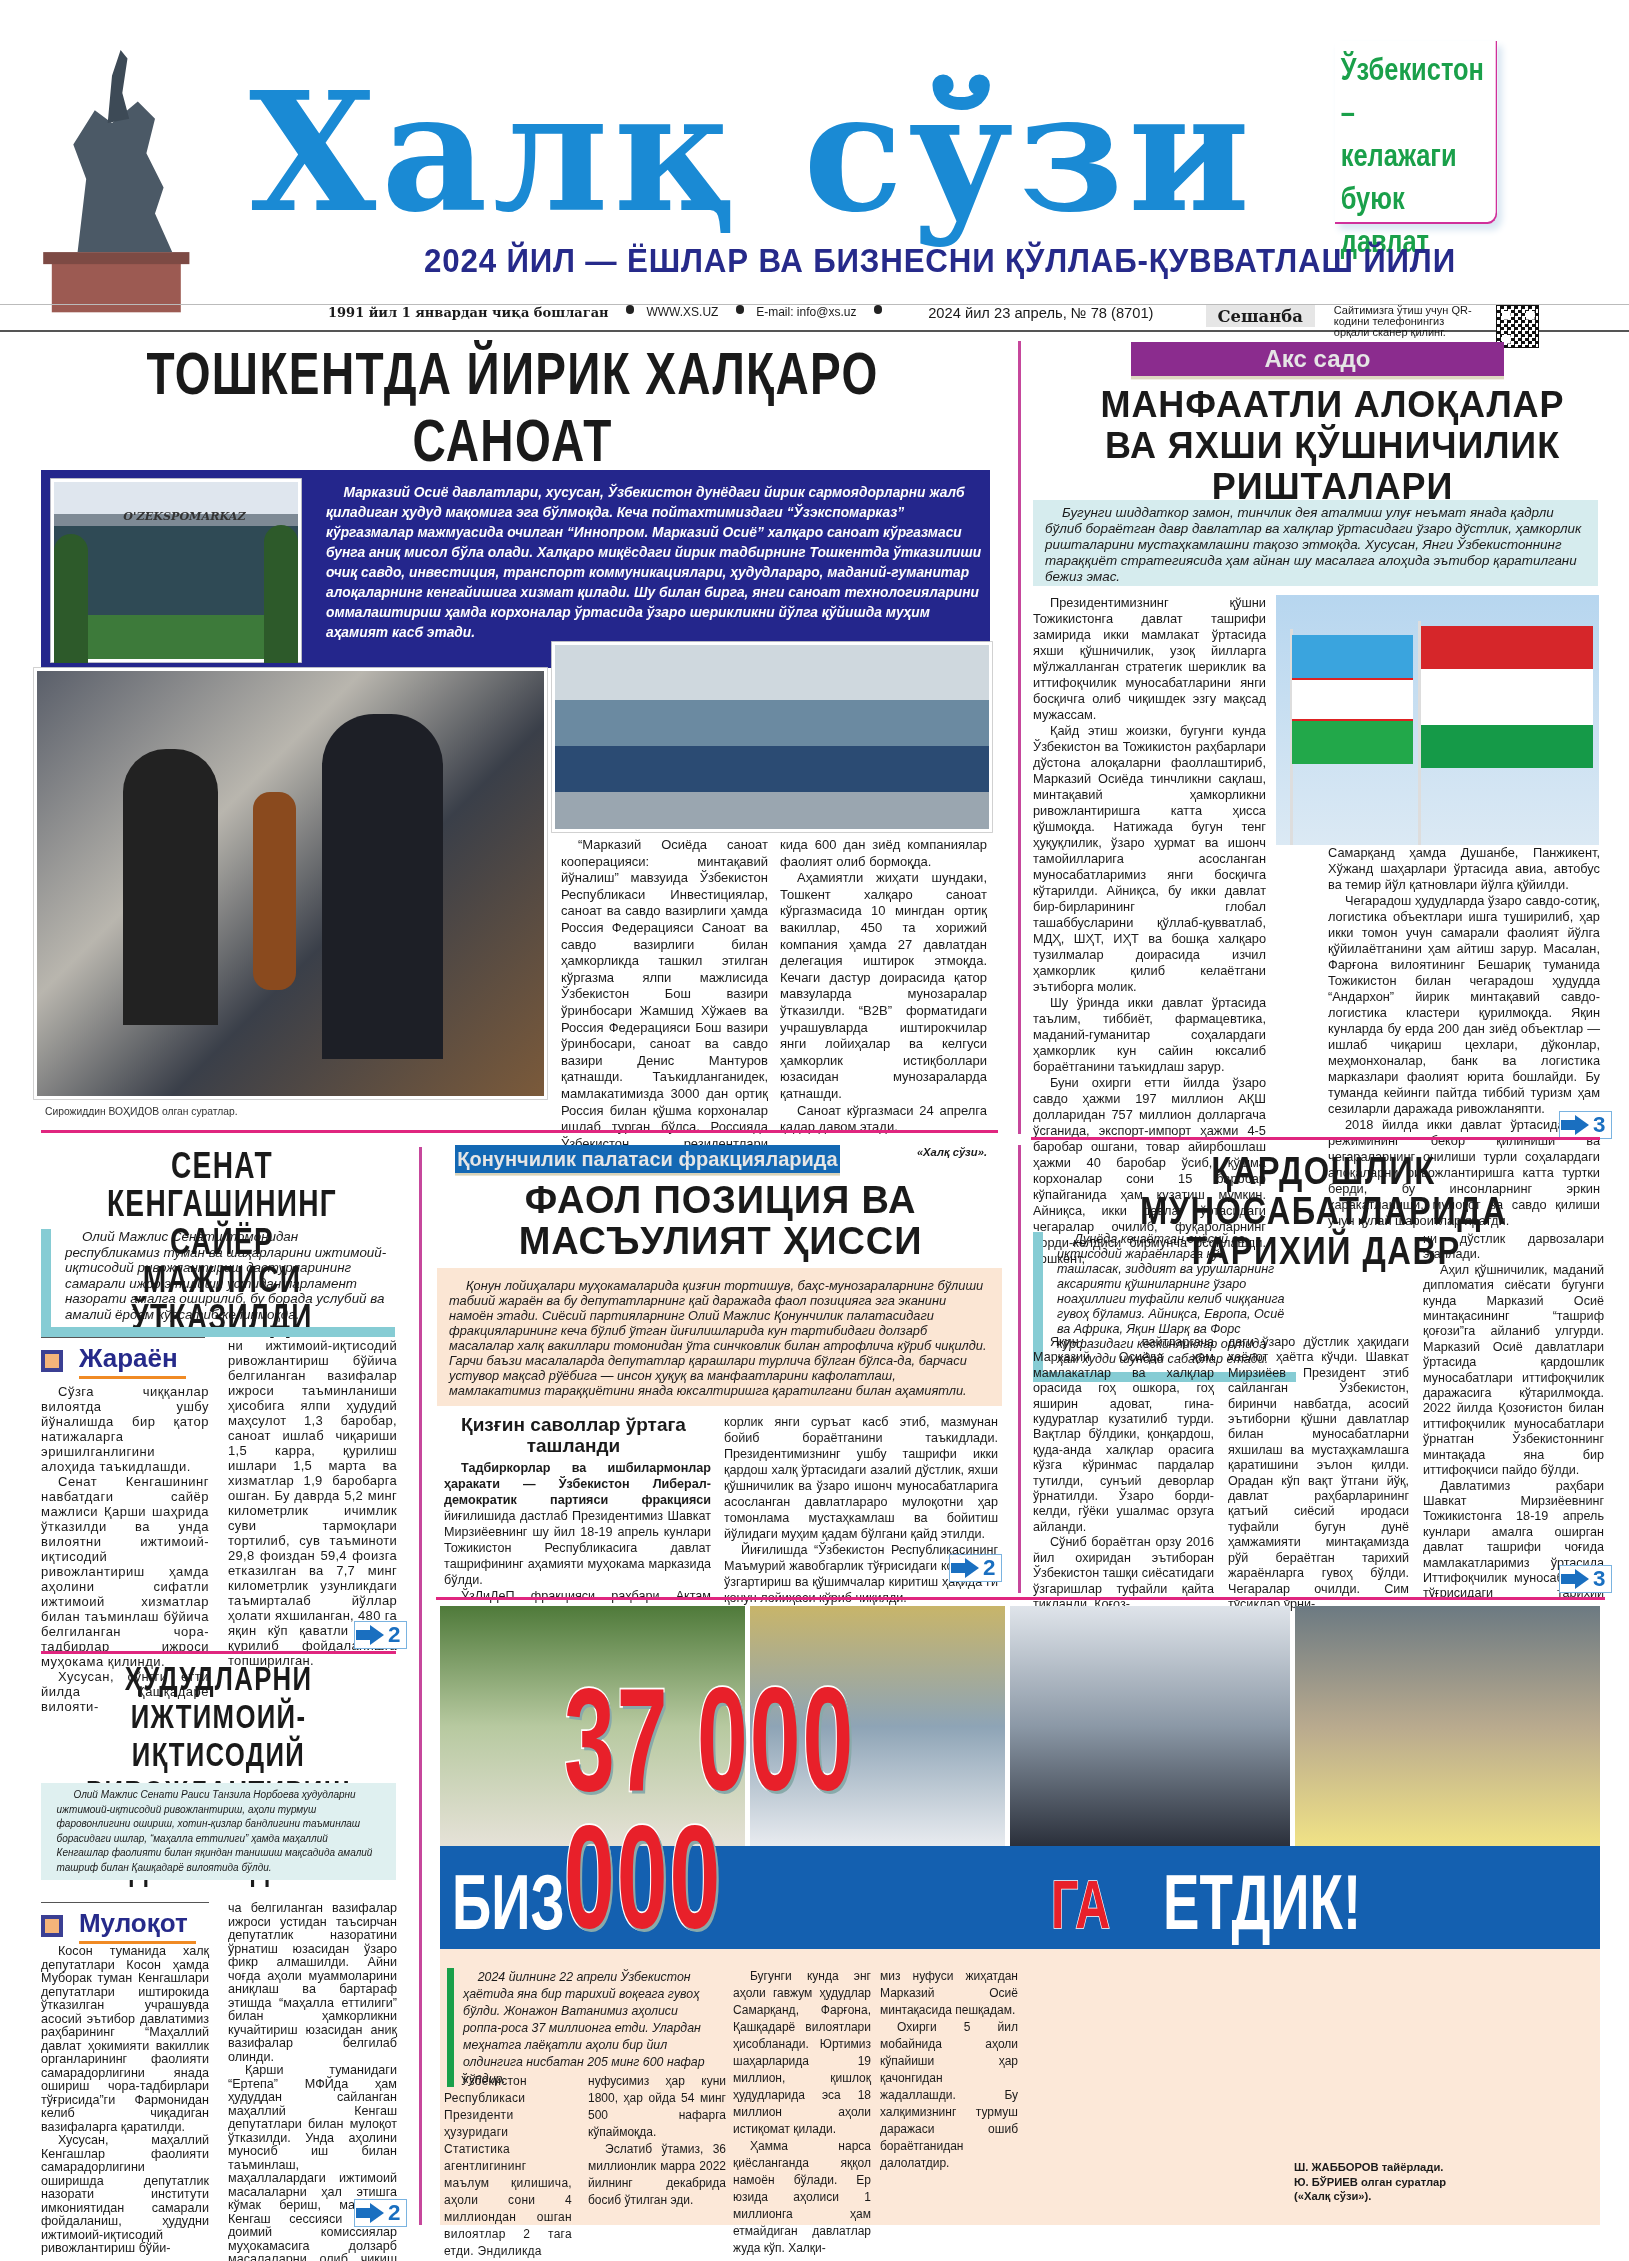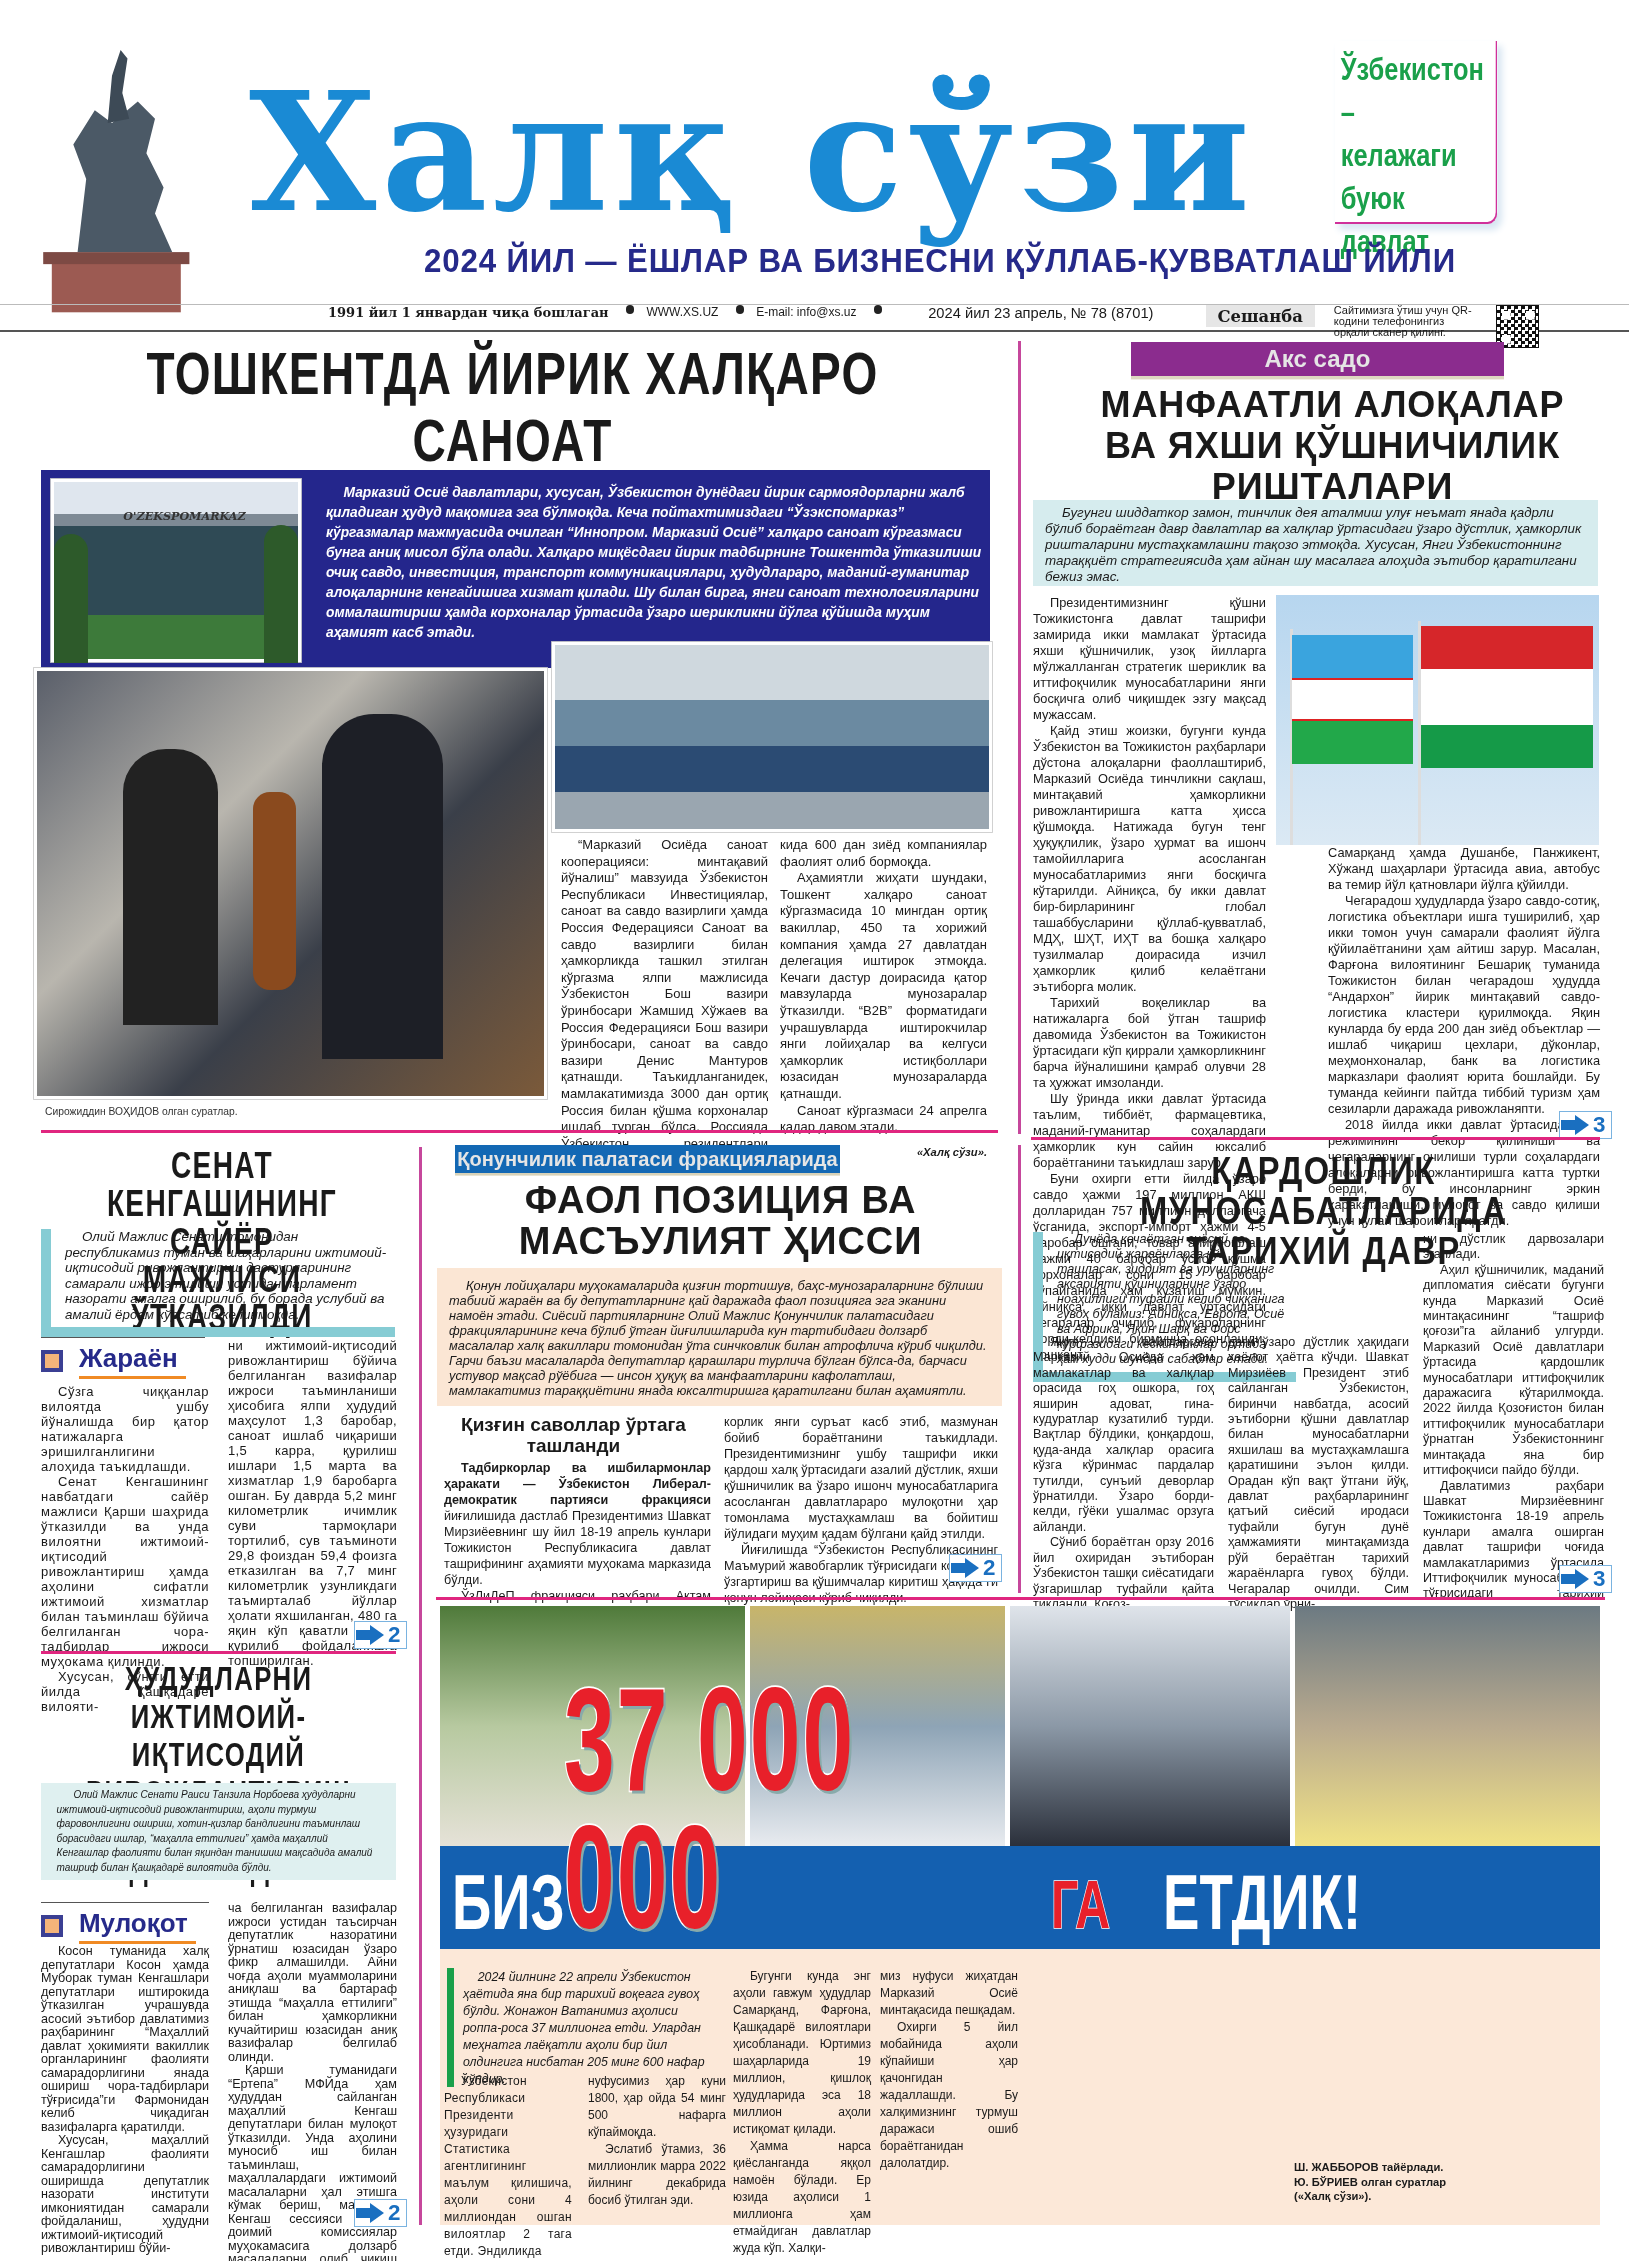--- a/index.html
+++ b/index.html
@@ -118,21 +118,20 @@
 </div>
 <div class="abs" style="left:1276px;top:595px;width:323px;height:250px;background:linear-gradient(#b7d6ef,#dbe9f4)">
   <div style="position:absolute;left:14px;top:34px;width:2.6px;height:216px;background:#ddd"></div>
   <div style="position:absolute;left:16.4px;top:40px;width:121px;height:129px;background:linear-gradient(#3aa4de 0 33%,#d22 33% 35%,#fff 35% 65%,#d22 65% 67%,#22a84a 67%)"></div>
   <div style="position:absolute;left:142px;top:26px;width:2.6px;height:224px;background:#ddd"></div>
   <div style="position:absolute;left:145px;top:31px;width:172px;height:142px;background:linear-gradient(#d6262a 0 30%,#fff 30% 70%,#159a48 70%)"></div>
 </div>
 <div class="abs body-text" style="left:1033px;top:595px;width:233px;font-size:12.8px;line-height:16px">
   <p>Президентимизнинг қўшни Тожикистонга давлат ташрифи замирида икки мамлакат ўртасида яхши қўшничилик, узоқ йилларга мўлжалланган стратегик шериклик ва иттифоқчилик муносабатларини янги босқичга олиб чиқишдек эзгу мақсад мужассам.</p>
   <p>Қайд этиш жоизки, бугунги кунда Ўзбекистон ва Тожикистон раҳбарлари дўстона алоқаларни фаоллаштириб, Марказий Осиёда тинчликни сақлаш, минтақавий ҳамкорликни ривожлантиришга катта ҳисса қўшмоқда. Натижада бугун тенг ҳуқуқлилик, ўзаро ҳурмат ва ишонч тамойилларига асосланган муносабатларимиз янги босқичга кўтарилди. Айниқса, бу икки давлат бир-бирларининг глобал ташаббусларини қўллаб-қувватлаб, МДҲ, ШҲТ, ИҲТ ва бошқа халқаро тузилмалар доирасида изчил ҳамкорлик қилиб келаётгани эътиборга молик.</p>
-  <p>Тарихий воқеликлар ва натижаларга бой ўтган ташриф давомида Ўзбекистон ва Тожикистон ўртасидаги кўп қиррали ҳамкорликнинг барча йўналишини қамраб олувчи 28 та ҳужжат имзоланди.</p>
   <p>Шу ўринда икки давлат ўртасида таълим, тиббиёт, фармацевтика, маданий-гуманитар соҳалардаги ҳамкорлик кун сайин юксалиб бораётганини таъкидлаш зарур.</p>
   <p>Буни охирги етти йилда ўзаро савдо ҳажми 197 миллион АҚШ долларидан 757 миллион долларгача ўсганида, экспорт-импорт ҳажми 4-5 баробар ошгани, товар айирбошлаш ҳажми 40 баробар ўсиб, қўшма корхоналар сони 15 баробар кўпайганида ҳам кузатиш мумкин. Айниқса, икки давлат ўртасидаги чегаралар очилиб, фуқароларнинг борди-келдиси бирмунча осонлашди. Тошкент,</p>
 </div>
 <div class="abs body-text" style="left:1328px;top:845px;width:272px;font-size:12.8px;line-height:16px">
   <p style="text-indent:0">Самарқанд ҳамда Душанбе, Панжикент, Хўжанд шаҳарлари ўртасида авиа, автобус ва темир йўл қатновлари йўлга қўйилди.</p>
   <p>Чегарадош ҳудудларда ўзаро савдо-сотиқ, логистика объектлари ишга туширилиб, ҳар икки томон учун самарали фаолият йўлга қўйилаётганини ҳам айтиш зарур. Масалан, Фарғона вилоятининг Бешариқ туманида Тожикистон билан чегарадош ҳудудда “Андархон” йирик минтақавий савдо-логистика кластери қурилмоқда. Яқин кунларда бу ерда 200 дан зиёд объектлар — ишлаб чиқариш цехлари, дўконлар, меҳмонхоналар, банк ва логистика марказлари фаолият юрита бошлайди. Бу туманда кейинги пайтда тиббий туризм ҳам сезиларли даражада ривожланяпти.</p>
   <p>2018 йилда икки давлат ўртасида виза режимининг бекор қилиниши ва чегараларнинг очилиши турли соҳалардаги алоқаларни ривожлантиришга катта туртки берди, бу инсонларнинг эркин ҳаракатланиши, мулоқот ва савдо қилиши учун қулай шароитлар яратди.</p>
 </div>
 <div class="abs jump" style="left:1559px;top:1111px">
     <span class="arrow"></span>

